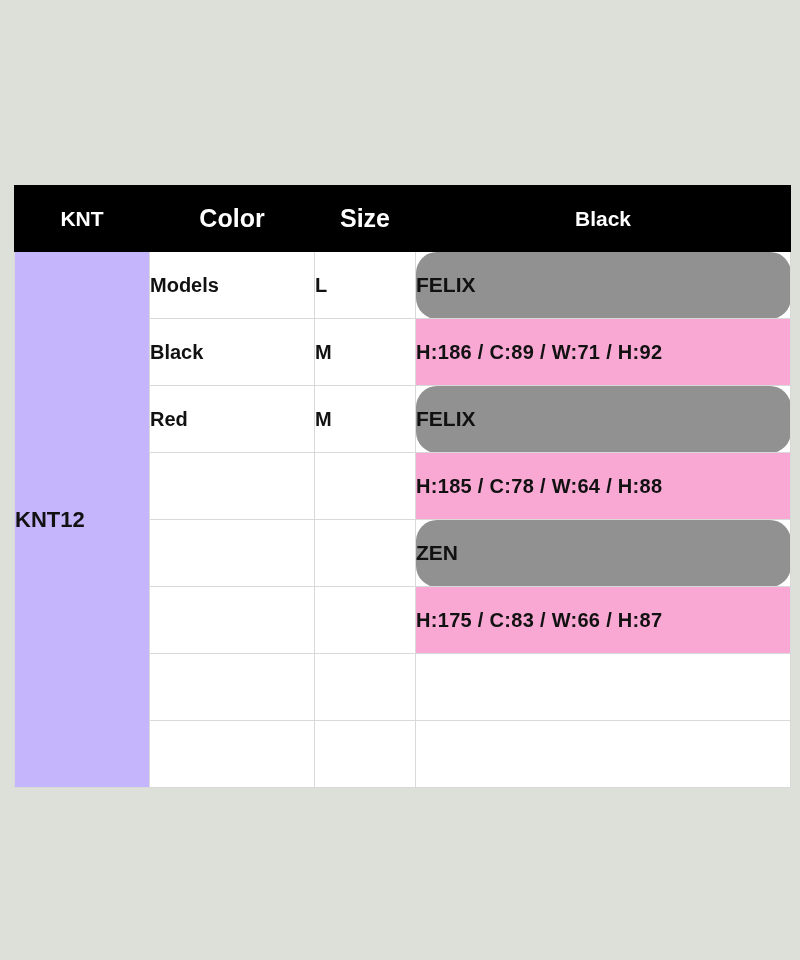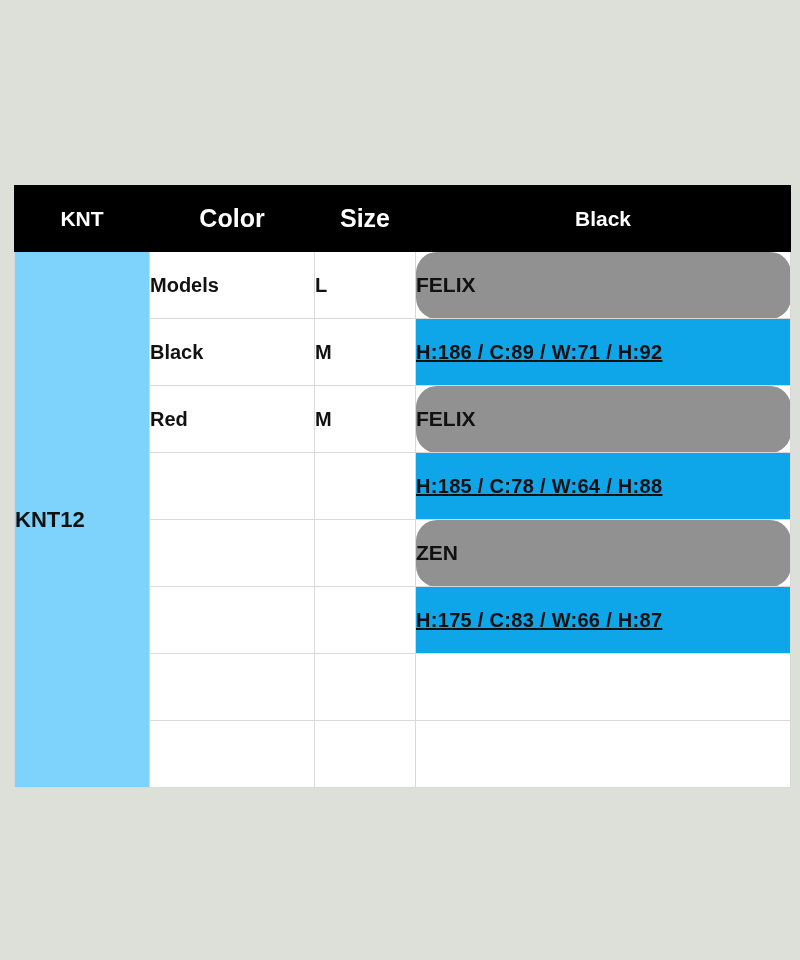--- a/index.html
+++ b/index.html
@@ -46,41 +46,40 @@
   .spec-table thead th.h-knt { font-size: 21px; }
   .spec-table thead th.h-models { font-size: 21px; }
 
   .col-knt { width: 134px; }
   .col-color { width: 164px; }
   .col-size { width: 100px; }
   .col-models { width: 374px; }
 
   .cell-knt {
     font-size: 22px;
-    background: #7dd3fc;
+    background: #c4b5fd;
   }
   .cell-color {
     font-size: 20px;
     height: 66px;
   }
   .cell-size {
     font-size: 20px;
   }
   .cell-model-name {
     background: #919191;
     color: #ffffff;
     font-size: 21px;
     border-radius: 21px;
   }
   .cell-model-meas {
-    background: #0ea5e9;
+    background: #f9a8d4;
     color: #111111;
     font-size: 20px;
     letter-spacing: 0.3px;
-    text-decoration: underline;
   }
   .cell-empty {
     background: #ffffff;
   }
   .row { height: 66px; }
 </style>
 </head>
 <body>
 
 <div class="page">

